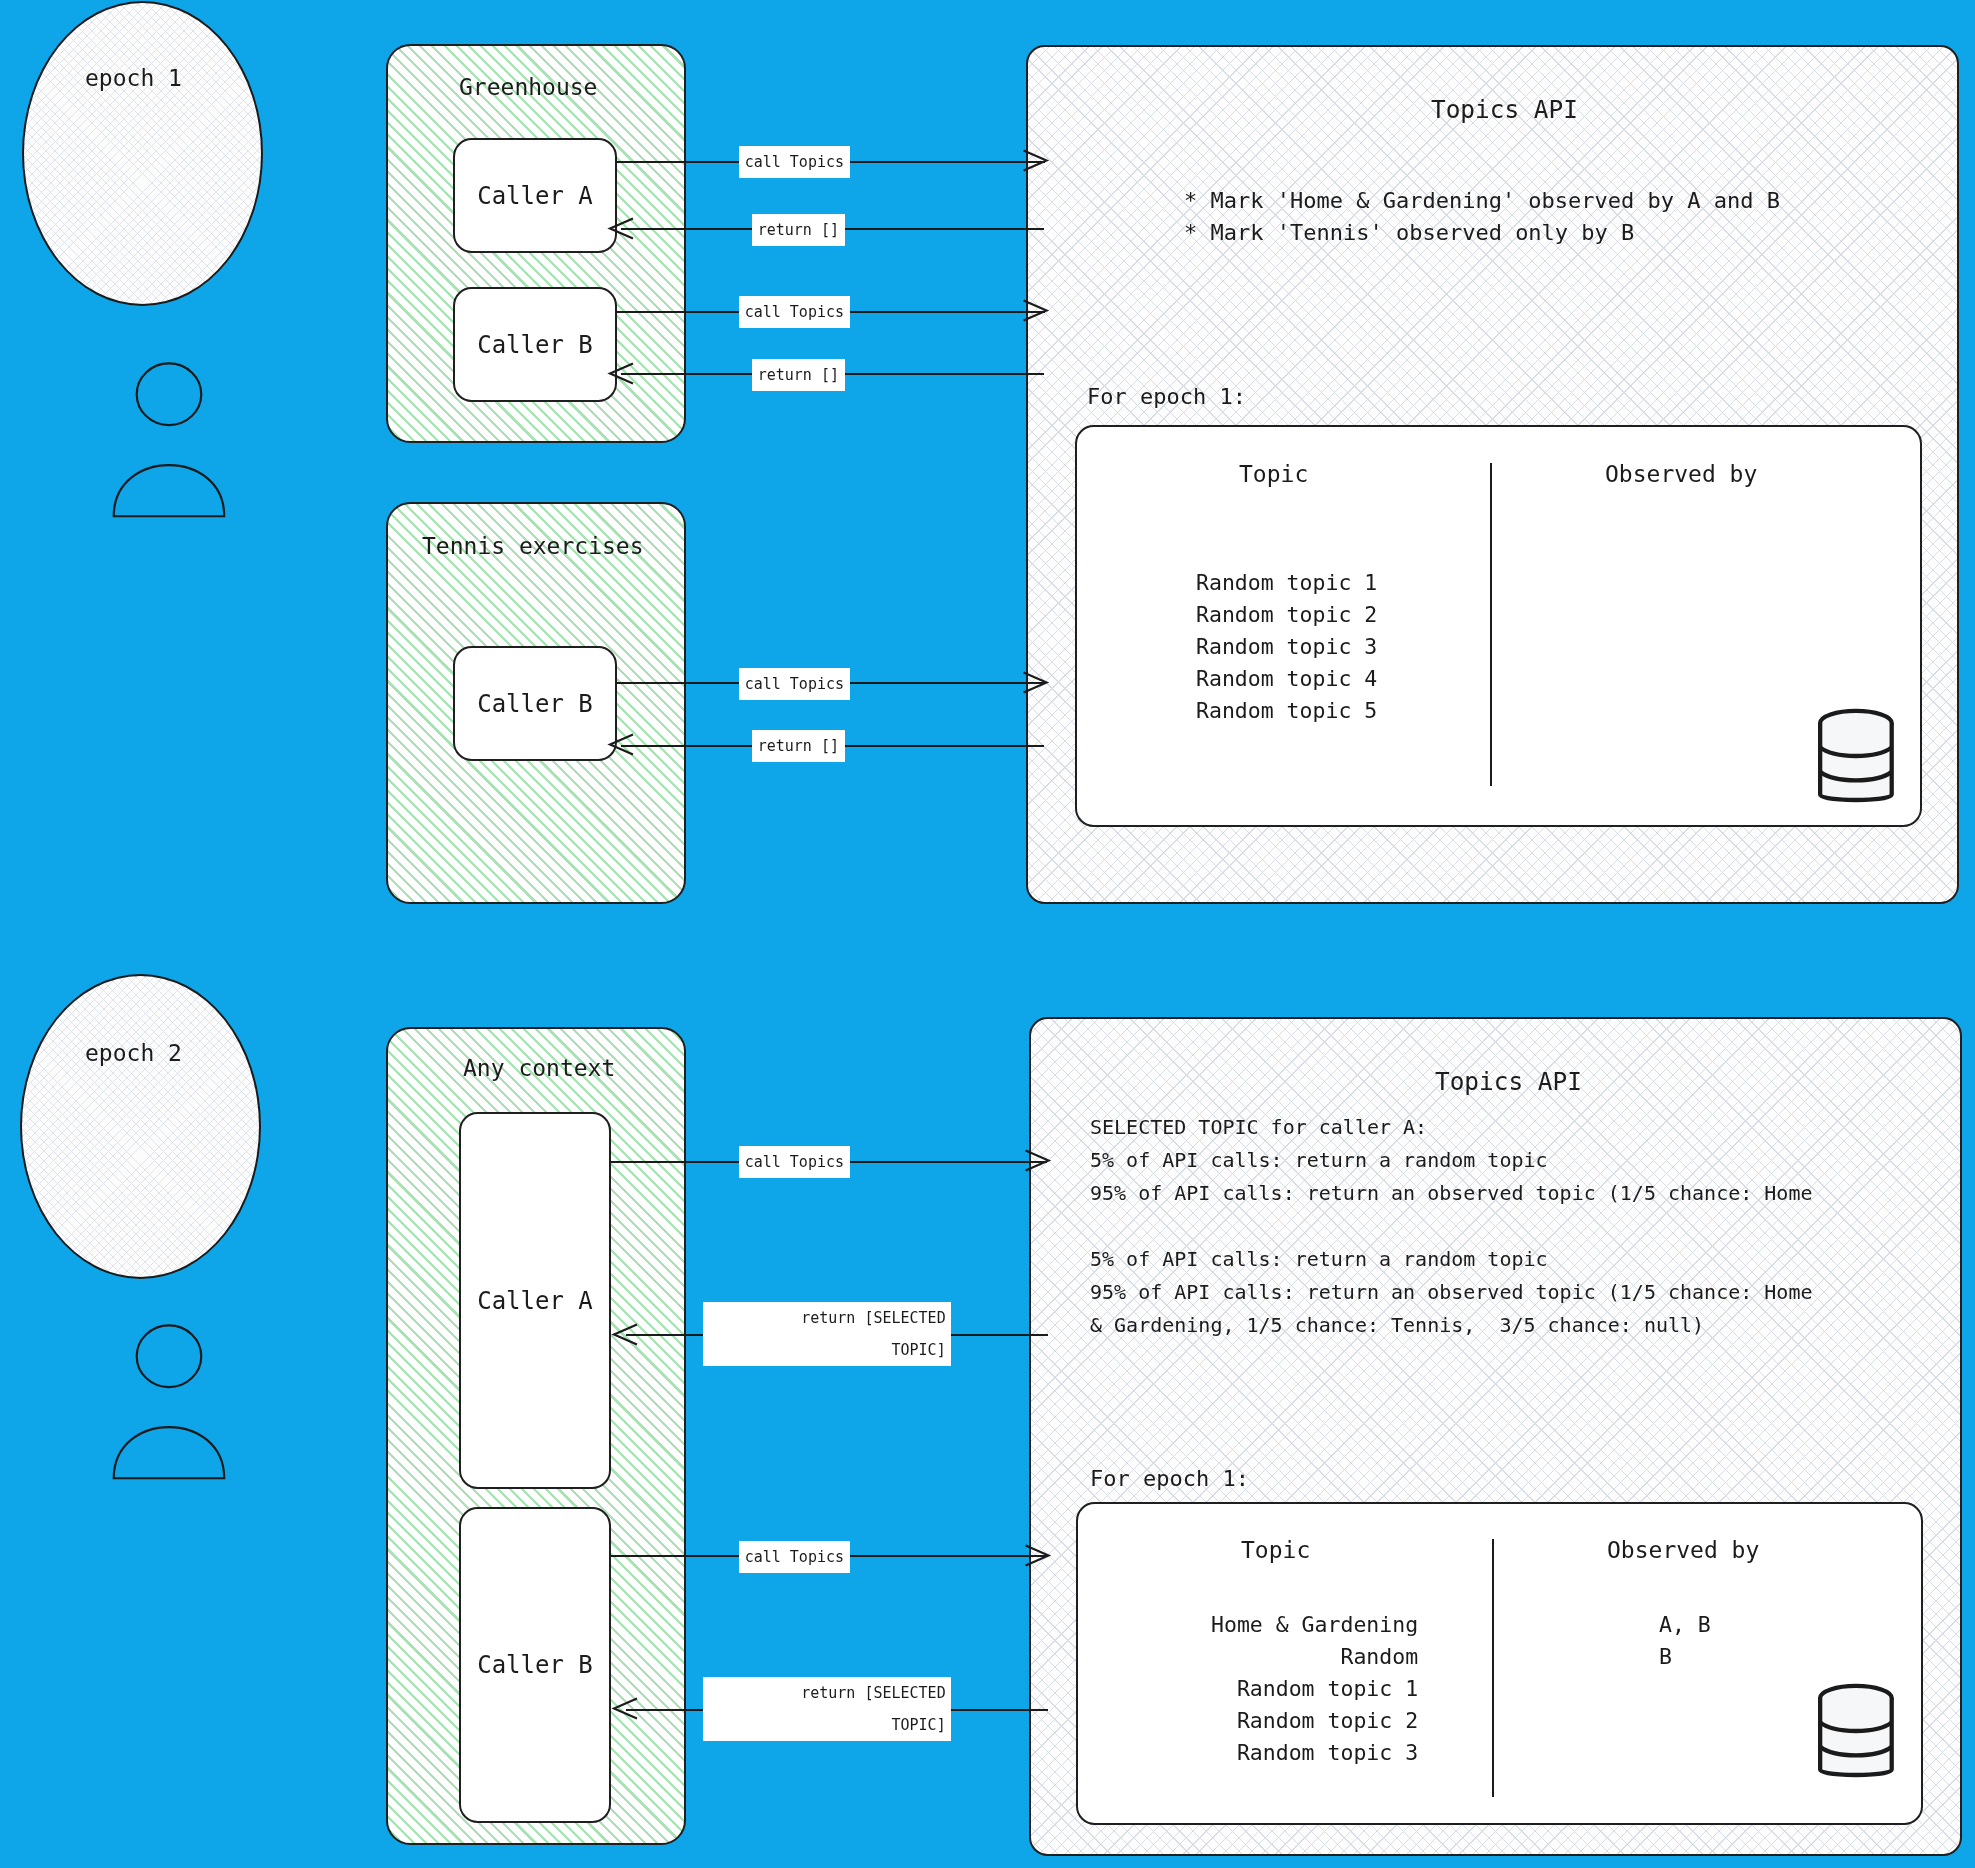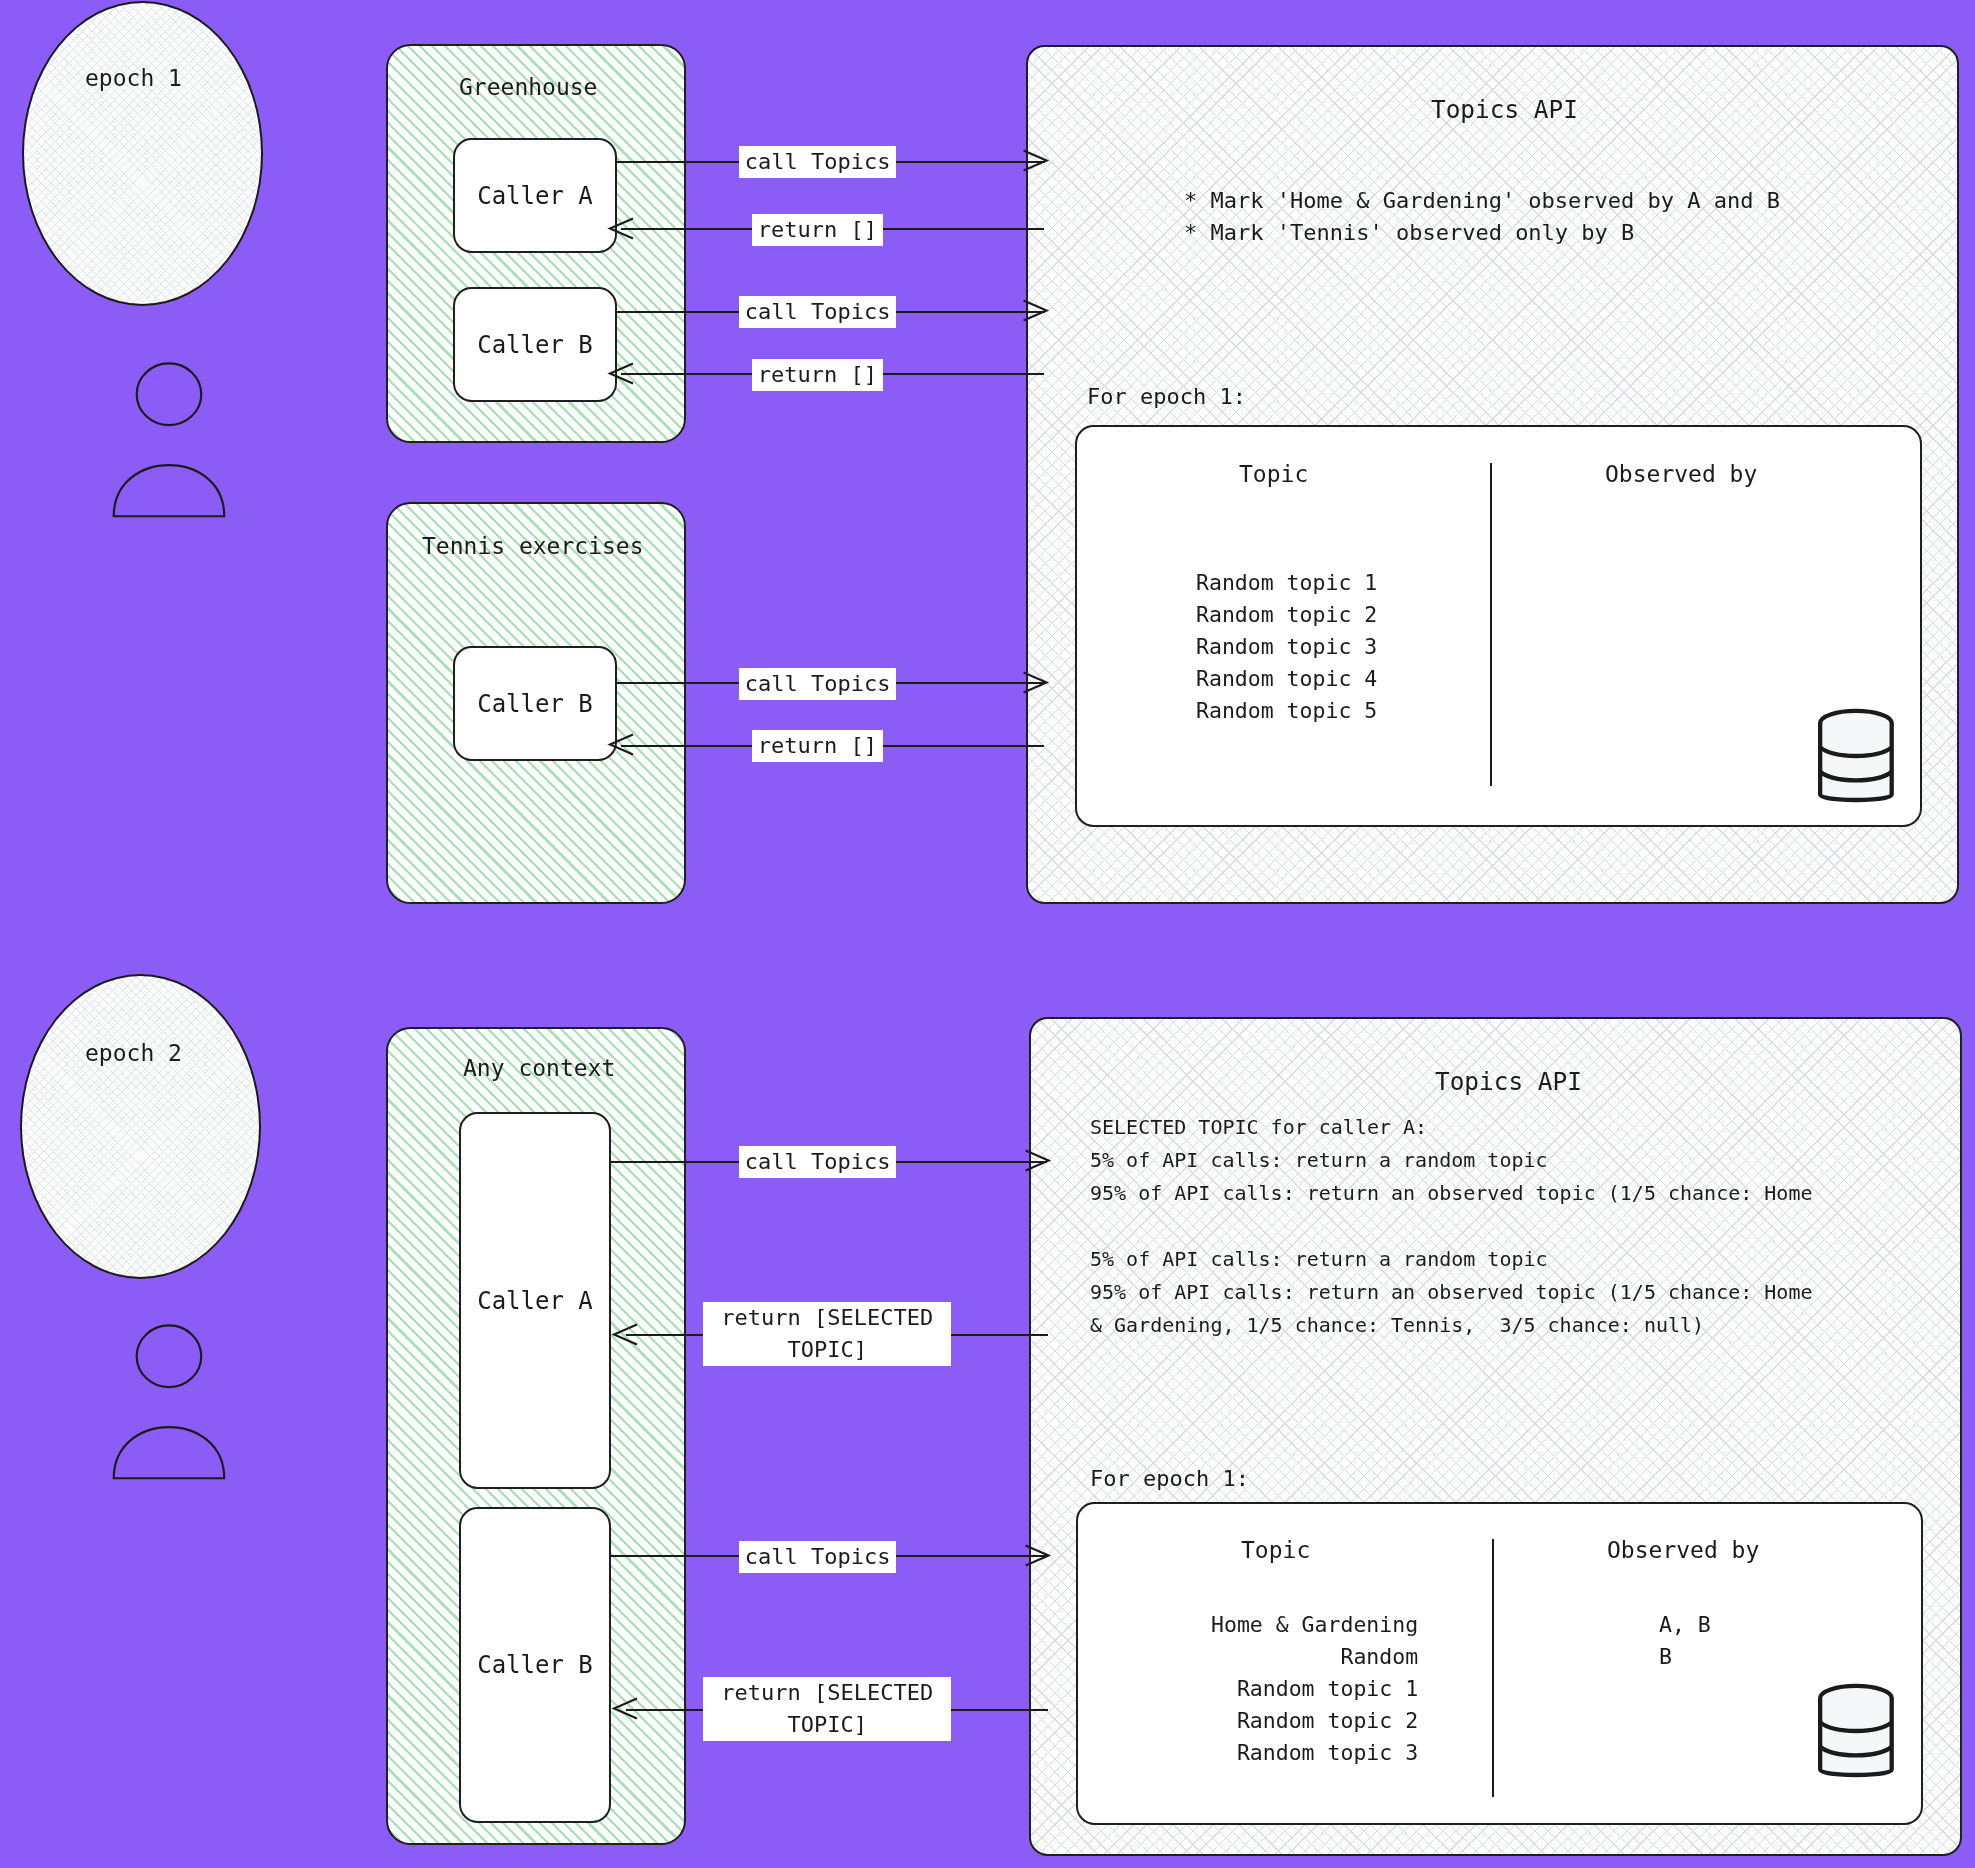--- a/index.html
+++ b/index.html
@@ -7,21 +7,21 @@
     padding: 0;
     background: #ffffff;
   }
   body {
     font-family: "DejaVu Sans Mono", monospace;
   }
   #canvas {
     position: relative;
     width: 1975px;
     height: 1869px;
-    background: #8b5cf6;
+    background: #0ea5e9;
     overflow: hidden;
   }
   .abs { position: absolute; }
 
   
   .green-hatch {
     background-color: #ffffff;
     background-image: repeating-linear-gradient(
         45deg,
         #a8e3b4 0px, #a8e3b4 2.2px,
@@ -74,21 +74,21 @@
     white-space: pre;
   }
   .group-title   { font-size: 23px; }
   .caller-label  { font-size: 24px; }
   .api-title     { font-size: 24.4px; }
   .api-bullet    { font-size: 22px; line-height: 32px; }
   .api-para      { font-size: 20px; line-height: 33px; }
   .for-epoch     { font-size: 22px; }
   .col-head      { font-size: 23px; }
   .cell          { font-size: 21.5px; line-height: 32px; }
-  .edge-label    { font-size: 22px; text-align: center; line-height: 32px; }
+  .edge-label    { font-size: 15px; text-align: right; line-height: 32px; }
   .epoch-label   { font-size: 23px; }
 
   
   .hline {
     background: #1b1b1b;
     height: 2.2px;
   }
   .vline {
     background: #1b1b1b;
     width: 2.2px;

